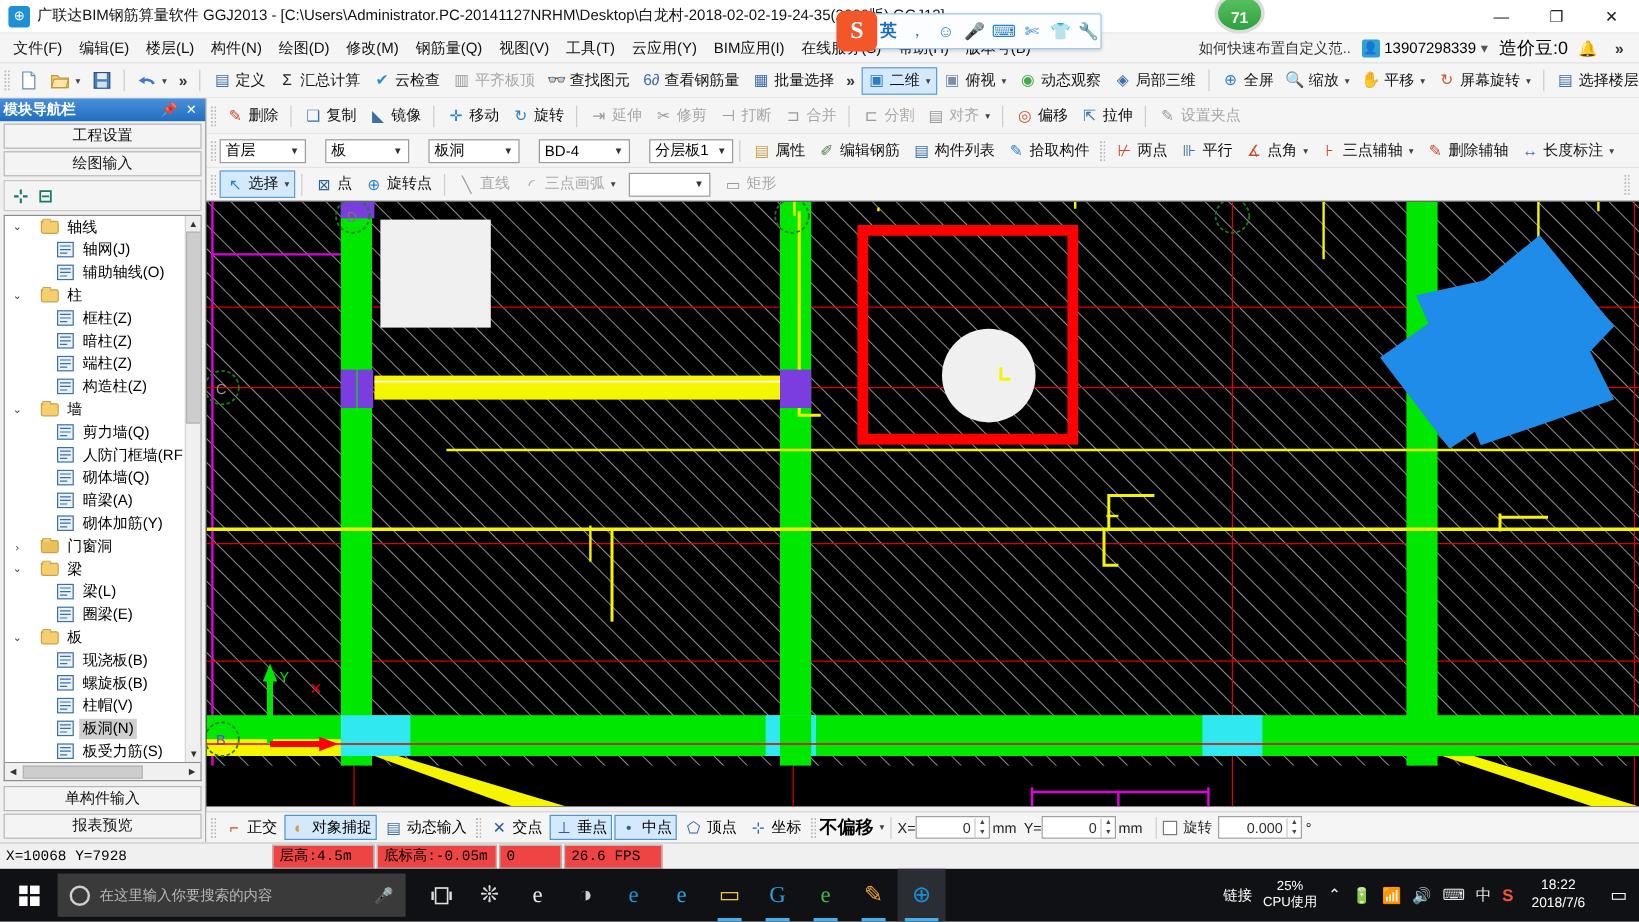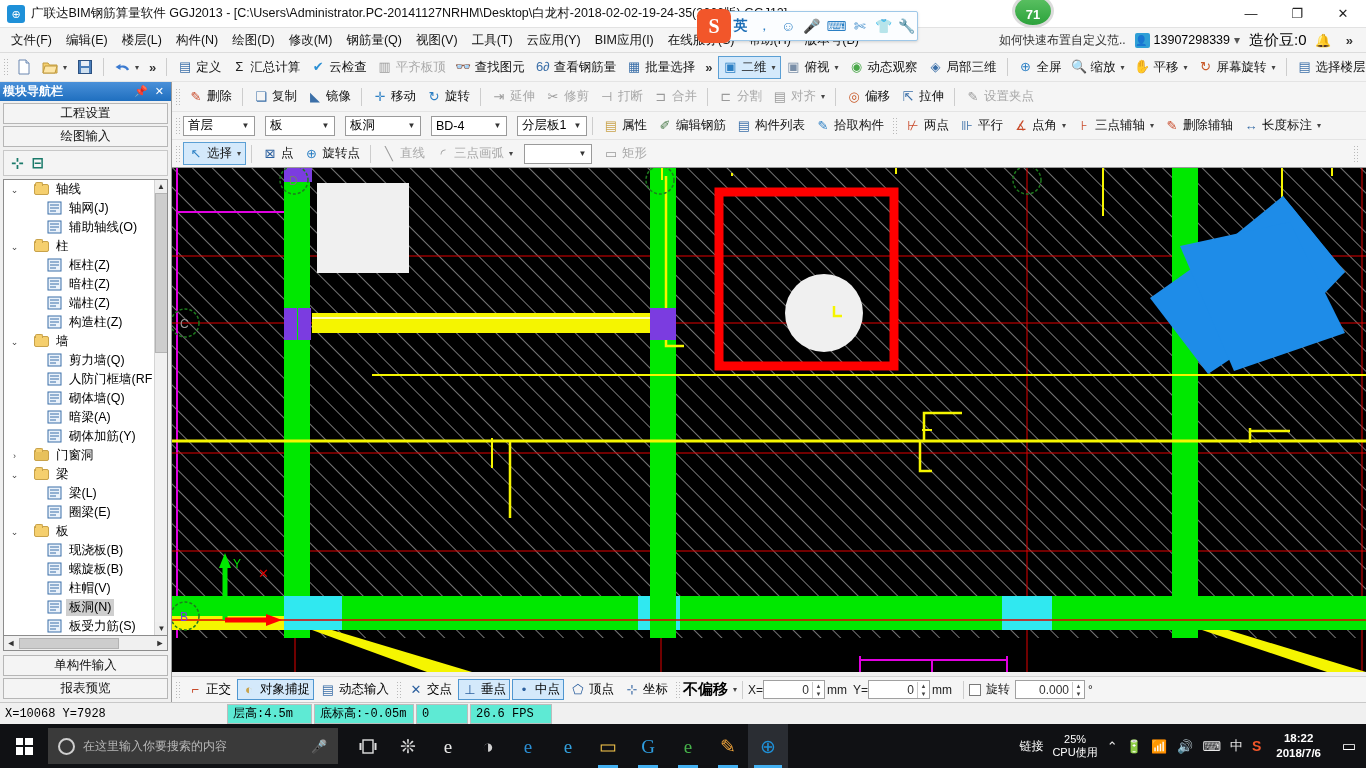--- a/index.html
+++ b/index.html
@@ -171,38 +171,38 @@
   .cb { width:12px; height:12px; border:1px solid #7a7a7a; background:#fff; }
   .unit { font-size:12px; color:#222; }
 
   
   .statusbar {
     position:absolute; left:0; top:702px; width:1366px; height:22px;
     background:#f0f0f0; border-top:1px solid #c8c8c8;
     display:flex; align-items:center; font-size:12px;
     font-family:"Liberation Mono","DejaVu Sans Mono",monospace;
   }
-  .sb-cell { height:20px; border:1px solid #bcbcbc; background:#5eead4; display:flex; align-items:center; padding:0 5px; margin-right:2px; white-space:nowrap; }
+  .sb-cell { height:20px; border:1px solid #bcbcbc; background:#ef4444; display:flex; align-items:center; padding:0 5px; margin-right:2px; white-space:nowrap; }
 
   
   .taskbar { position:absolute; left:0; top:724px; width:1366px; height:44px; background:#101114; display:flex; align-items:center; }
   .startbtn { width:48px; height:44px; display:flex; align-items:center; justify-content:center; }
   .winlogo { width:17px; height:17px; display:grid; grid-template-columns:1fr 1fr; grid-template-rows:1fr 1fr; gap:2px; }
   .winlogo div { background:#fff; }
   .searchbox { width:290px; height:36px; background:#3a3a3a; display:flex; align-items:center; padding:0 10px; gap:8px; }
   .circ { width:17px; height:17px; border:2px solid #cfcfcf; border-radius:50%; flex:none; }
   .searchtxt { color:#b8b8b8; font-size:12px; flex:1; }
   .mic { color:#cfcfcf; font-size:13px; }
   .tbicon { width:40px; height:44px; display:flex; align-items:center; justify-content:center; position:relative; }
   .tbicon.active { background:#2a2d33; }
   .tbicon.active:after { content:""; position:absolute; bottom:0; left:6px; right:6px; height:3px; background:#43b0f1; }
   .tbicon.run:after { content:""; position:absolute; bottom:0; left:10px; right:10px; height:3px; background:#43b0f1; }
   .tray { margin-left:auto; display:flex; align-items:center; gap:9px; padding-right:4px; color:#fff; font-size:12px; }
   .cpu { text-align:center; line-height:13px; font-size:11px; color:#fff; }
-  .clock { text-align:center; line-height:15px; font-size:11.5px; color:#fff; padding:0 6px;font-weight:bold; }
+  .clock { text-align:center; line-height:15px; font-size:11.5px; color:#fff; padding:0 6px; }
   .actioncenter { width:26px; text-align:center; font-size:15px; color:#fff; }
   .trayico { font-size:13px; color:#e8e8e8; }
 </style>
 </head>
 <body>
 
 <div class="app">
 
   <div class="titlebar">
     <div class="title-icon">⊕</div>
@@ -441,21 +441,21 @@
         <div class="sep"></div>
         <div class="tbtn disabled">
           <span class="ico" style="color:#9a9a9a;font-size:13px;line-height:16px;text-align:center;">✎</span>
           <span>设置夹点</span>
         </div>
       </div>
   </div>
 
   <div class="tb3">
     <div class="grip"></div>
-    <div id="tb3-selects" style="display:flex;align-items:flex-start;gap:10px;">
+    <div id="tb3-selects" style="display:flex;align-items:flex-start;gap:16px;">
         <div class="combo" style="width:72px;">
           <span class="cbtxt">首层</span>
           <span class="cbar">▼</span>
         </div>
         <div class="combo" style="width:70px;">
           <span class="cbtxt">板</span>
           <span class="cbar">▼</span>
         </div>
         <div class="combo" style="width:76px;">
           <span class="cbtxt">板洞</span>

